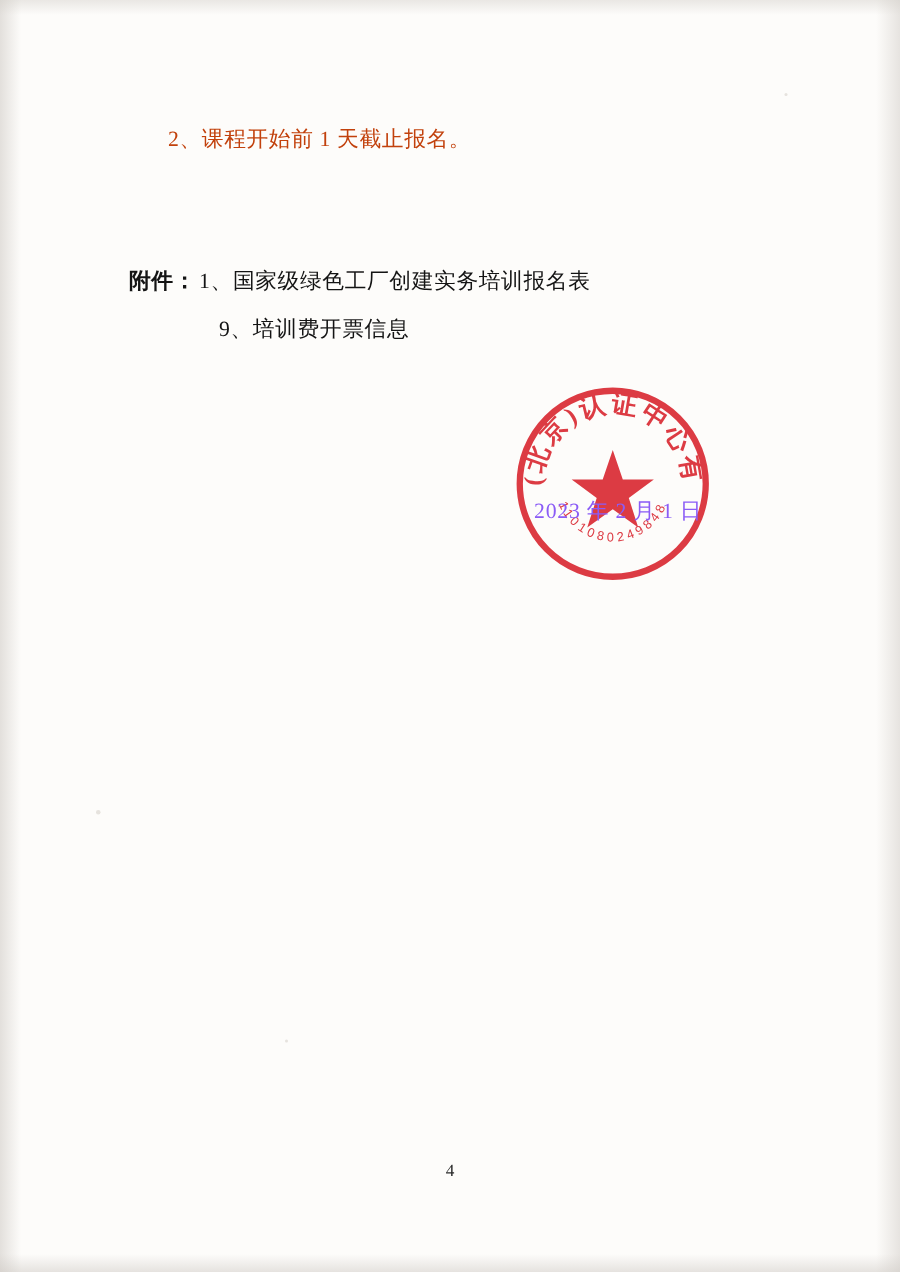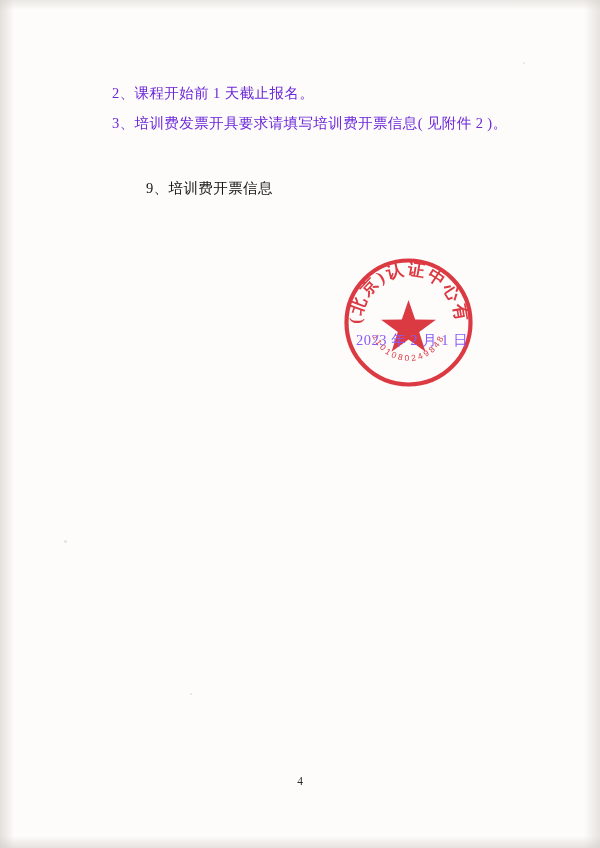--- a/index.html
+++ b/index.html
@@ -59,21 +59,21 @@
 
   .body-text {
     position: absolute;
     left: 112px;
     top: 78px;
     width: 430px;
   }
   .para {
     font-size: 14.5px;
     line-height: 30px;
-    color: #6d28d9;
+    color: #c2410c;
     letter-spacing: 0.4px;
     white-space: nowrap;
   }
   .attach-block {
     position: absolute;
     left: 86px;
     top: 172px;
     width: 470px;
   }
   .attach-row {
@@ -134,24 +134,27 @@
   <div class="scan-edge-right"></div>
   <div class="scan-edge-top"></div>
   <div class="scan-edge-bottom"></div>
 
   <div class="speck" style="left:64px;top:540px;width:3px;height:3px;"></div>
   <div class="speck" style="left:523px;top:62px;width:2px;height:2px;"></div>
   <div class="speck" style="left:190px;top:693px;width:2px;height:2px;"></div>
 
   <div class="body-text">
     <div class="para">2、课程开始前 1 天截止报名。</div>
-    <div class="para">3、培训费发票开具要求请填写培训费开票信息( 见附件 2 )。</div>
   </div>
 
   <div class="attach-block">
+    <div class="attach-row">
+      <span class="attach-label">附件：</span>
+      <span>1、国家级绿色工厂创建实务培训报名表</span>
+    </div>
     <div class="attach-row">
       <span class="attach-indent"></span>
       <span>9、培训费开票信息</span>
     </div>
   </div>
 
   <div class="seal">
     <svg width="135" height="135" viewBox="0 0 135 135" xmlns="http://www.w3.org/2000/svg">
       <defs>
         <path id="sealTextTop" d="M 20,67.5 A 47.5,47.5 0 0 1 115,67.5"></path>

